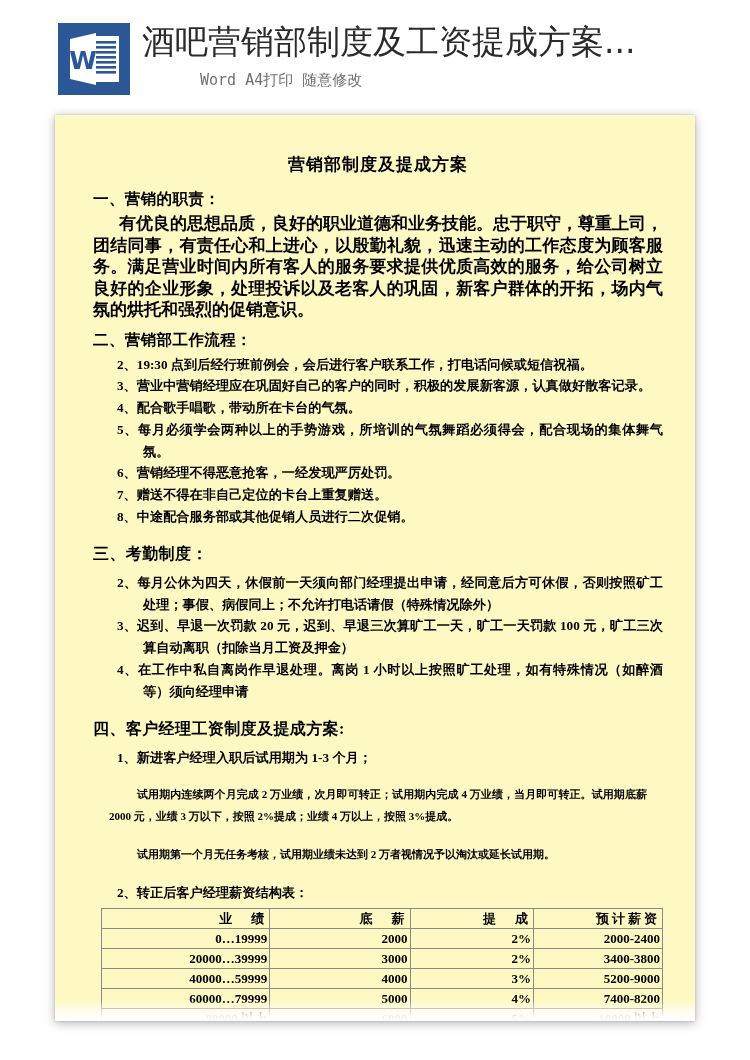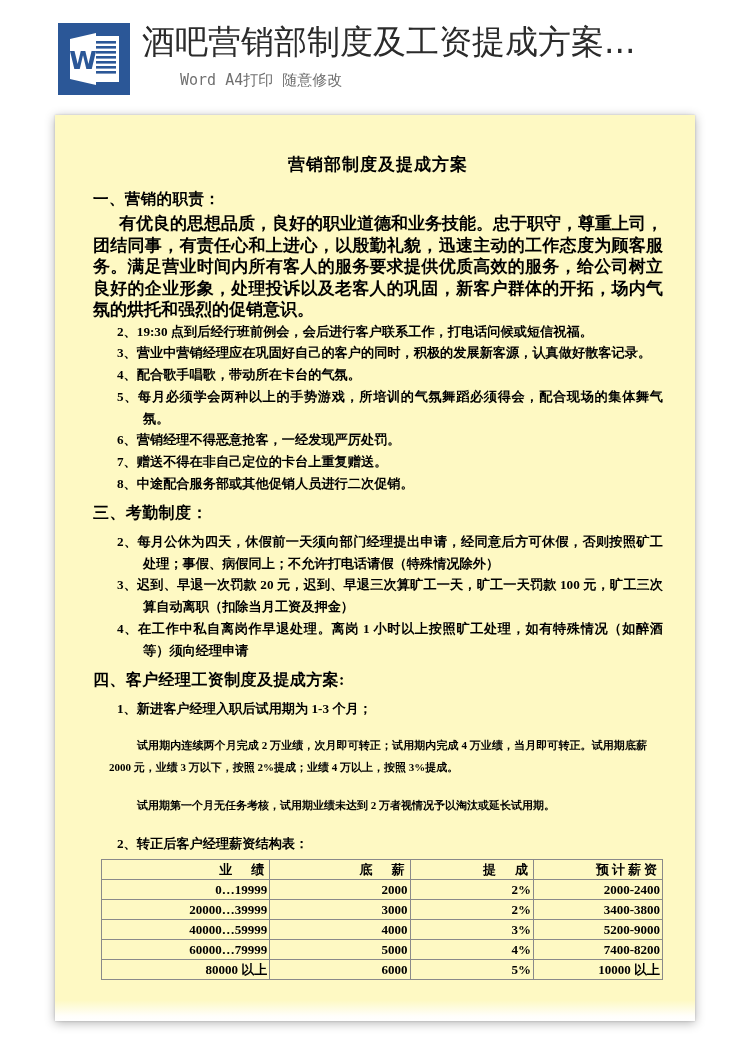--- a/index.html
+++ b/index.html
@@ -49,21 +49,21 @@
     white-space: nowrap;
     overflow: hidden;
     font-weight: 400;
   }
   .doc-subtitle {
     font-family: "DejaVu Sans Mono", "Liberation Mono", monospace;
     font-size: 15px;
     line-height: 24px;
     color: #707070;
     margin-top: 6px;
-    margin-left: 38px;
+    margin-left: 58px;
     white-space: nowrap;
   }
 
   
   .page-shadow {
     position: absolute;
     left: 55px; top: 115px;
     width: 640px; height: 906px;
     background: #ffffff;
     box-shadow: 0 2px 10px rgba(0,0,0,0.30), 0 0 2px rgba(0,0,0,0.18);
@@ -92,21 +92,21 @@
   }
   .sec-head {
     font-size: 15.5px;
     font-weight: bold;
     color: #000;
     margin: 9px 0 3px 0;
     letter-spacing: 0.4px;
   }
   .sec-head.big {
     font-size: 16px;
-    margin-top: 8px;
+    margin-top: 16px;
     margin-bottom: 7px;
   }
   p.body {
     font-size: 17px;
     line-height: 21.5px;
     margin: 0;
     text-align: justify;
     text-justify: inter-ideograph;
     color: #000;
     font-weight: bold;
@@ -208,20 +208,21 @@
 
   <div class="page-shadow"></div>
   <div class="page">
     <div class="page-inner">
 
       <div class="doc-heading">营销部制度及提成方案</div>
 
       <div class="sec-head">一、营销的职责：</div>
       <p class="body indent2">有优良的思想品质，良好的职业道德和业务技能。忠于职守，尊重上司，团结同事，有责任心和上进心，以殷勤礼貌，迅速主动的工作态度为顾客服务。满足营业时间内所有客人的服务要求提供优质高效的服务，给公司树立良好的企业形象，处理投诉以及老客人的巩固，新客户群体的开拓，场内气氛的烘托和强烈的促销意识。</p>
 
+      <div class="sec-head">二、营销部工作流程：</div>
       <ul class="numlist">
         <li>2、19:30 点到后经行班前例会，会后进行客户联系工作，打电话问候或短信祝福。</li>
         <li>3、营业中营销经理应在巩固好自己的客户的同时，积极的发展新客源，认真做好散客记录。</li>
         <li>4、配合歌手唱歌，带动所在卡台的气氛。</li>
         <li>5、每月必须学会两种以上的手势游戏，所培训的气氛舞蹈必须得会，配合现场的集体舞气氛。</li>
         <li>6、营销经理不得恶意抢客，一经发现严厉处罚。</li>
         <li>7、赠送不得在非自己定位的卡台上重复赠送。</li>
         <li>8、中途配合服务部或其他促销人员进行二次促销。</li>
       </ul>
 

